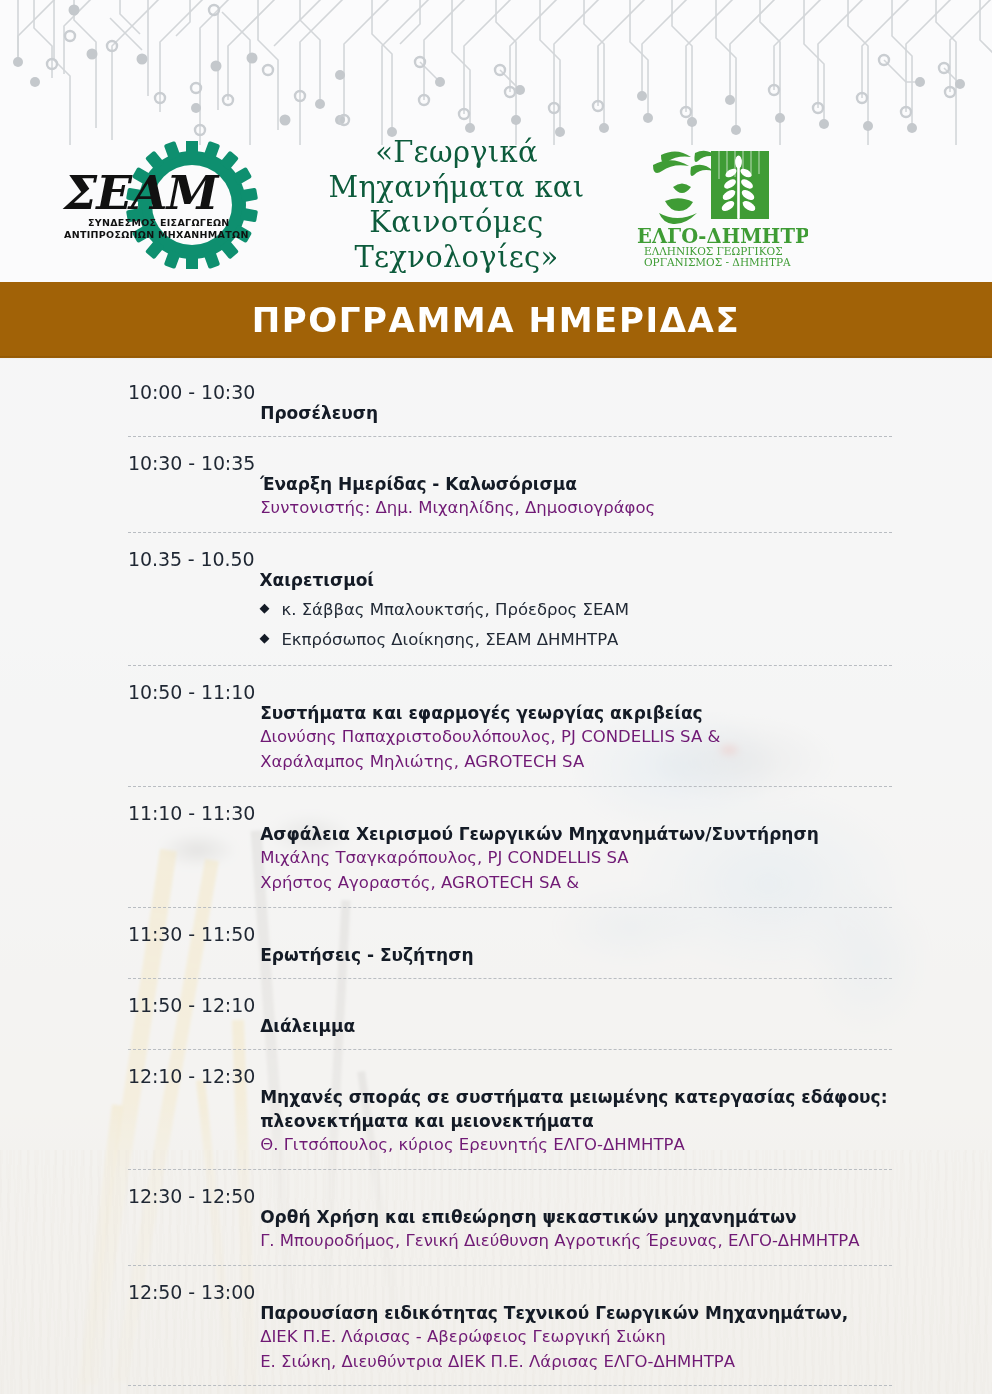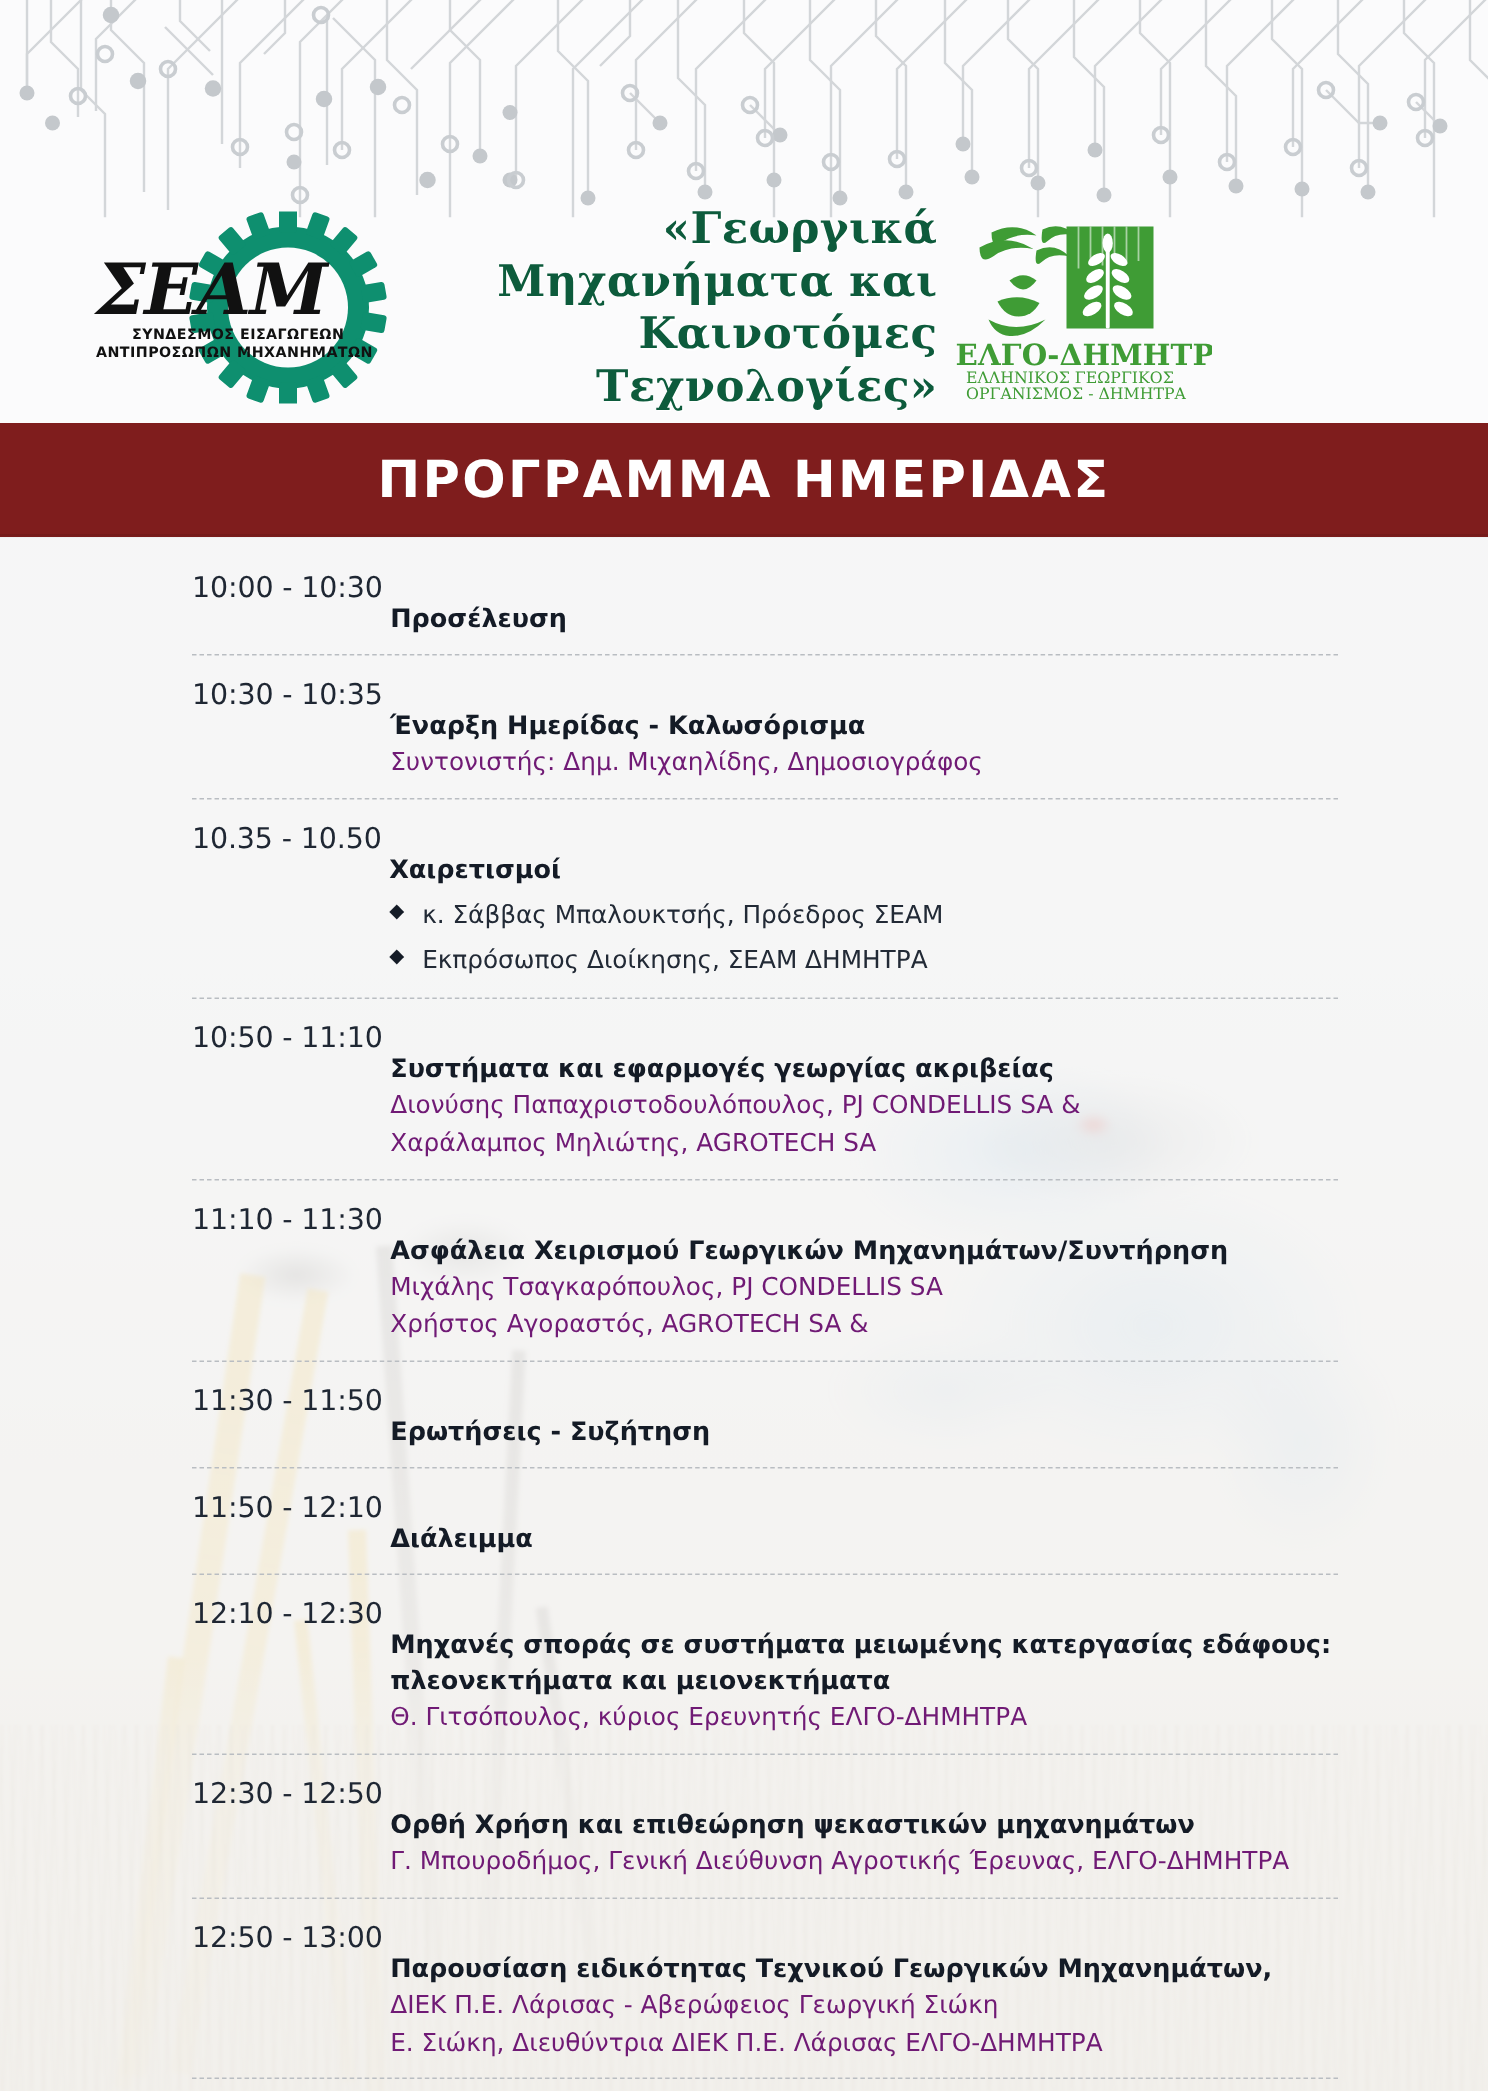--- a/index.html
+++ b/index.html
@@ -99,35 +99,35 @@
 
   
   #brandbar {
     position:absolute; left:0; top:130px; width:864px; height:150px; z-index:3;
     display:flex; align-items:center; justify-content:space-between;
     padding:0 56px 0 60px;
   }
   #seam-logo { width:210px; height:128px; position:relative; flex:0 0 auto; }
   #elgo-logo { width:175px; height:125px; position:relative; flex:0 0 auto; }
   #event-title {
-    flex:1 1 auto; text-align:right;
+    flex:1 1 auto; text-align:center;
     font-family:"DejaVu Serif", serif;
-    font-weight:bold;
+    font-weight:normal;
     font-size:29px;
     line-height:1.20;
     color:#0d5b3c;
     letter-spacing:.3px;
     text-shadow:1px 1px 0 rgba(255,255,255,.9);
     padding-left:18px; padding-right:8px;
   }
 
   
   #banner {
     position:absolute; left:0; top:282px; width:992px; height:76px; z-index:3;
-    background:#7f1d1d;
+    background:#a16207;
     display:flex; align-items:center; justify-content:center;
   }
   #banner-title {
     color:#ffffff;
     font-family:"DejaVu Sans", sans-serif;
     font-weight:bold;
     font-size:34px;
     letter-spacing:1.6px;
   }
   #banner-edge {

